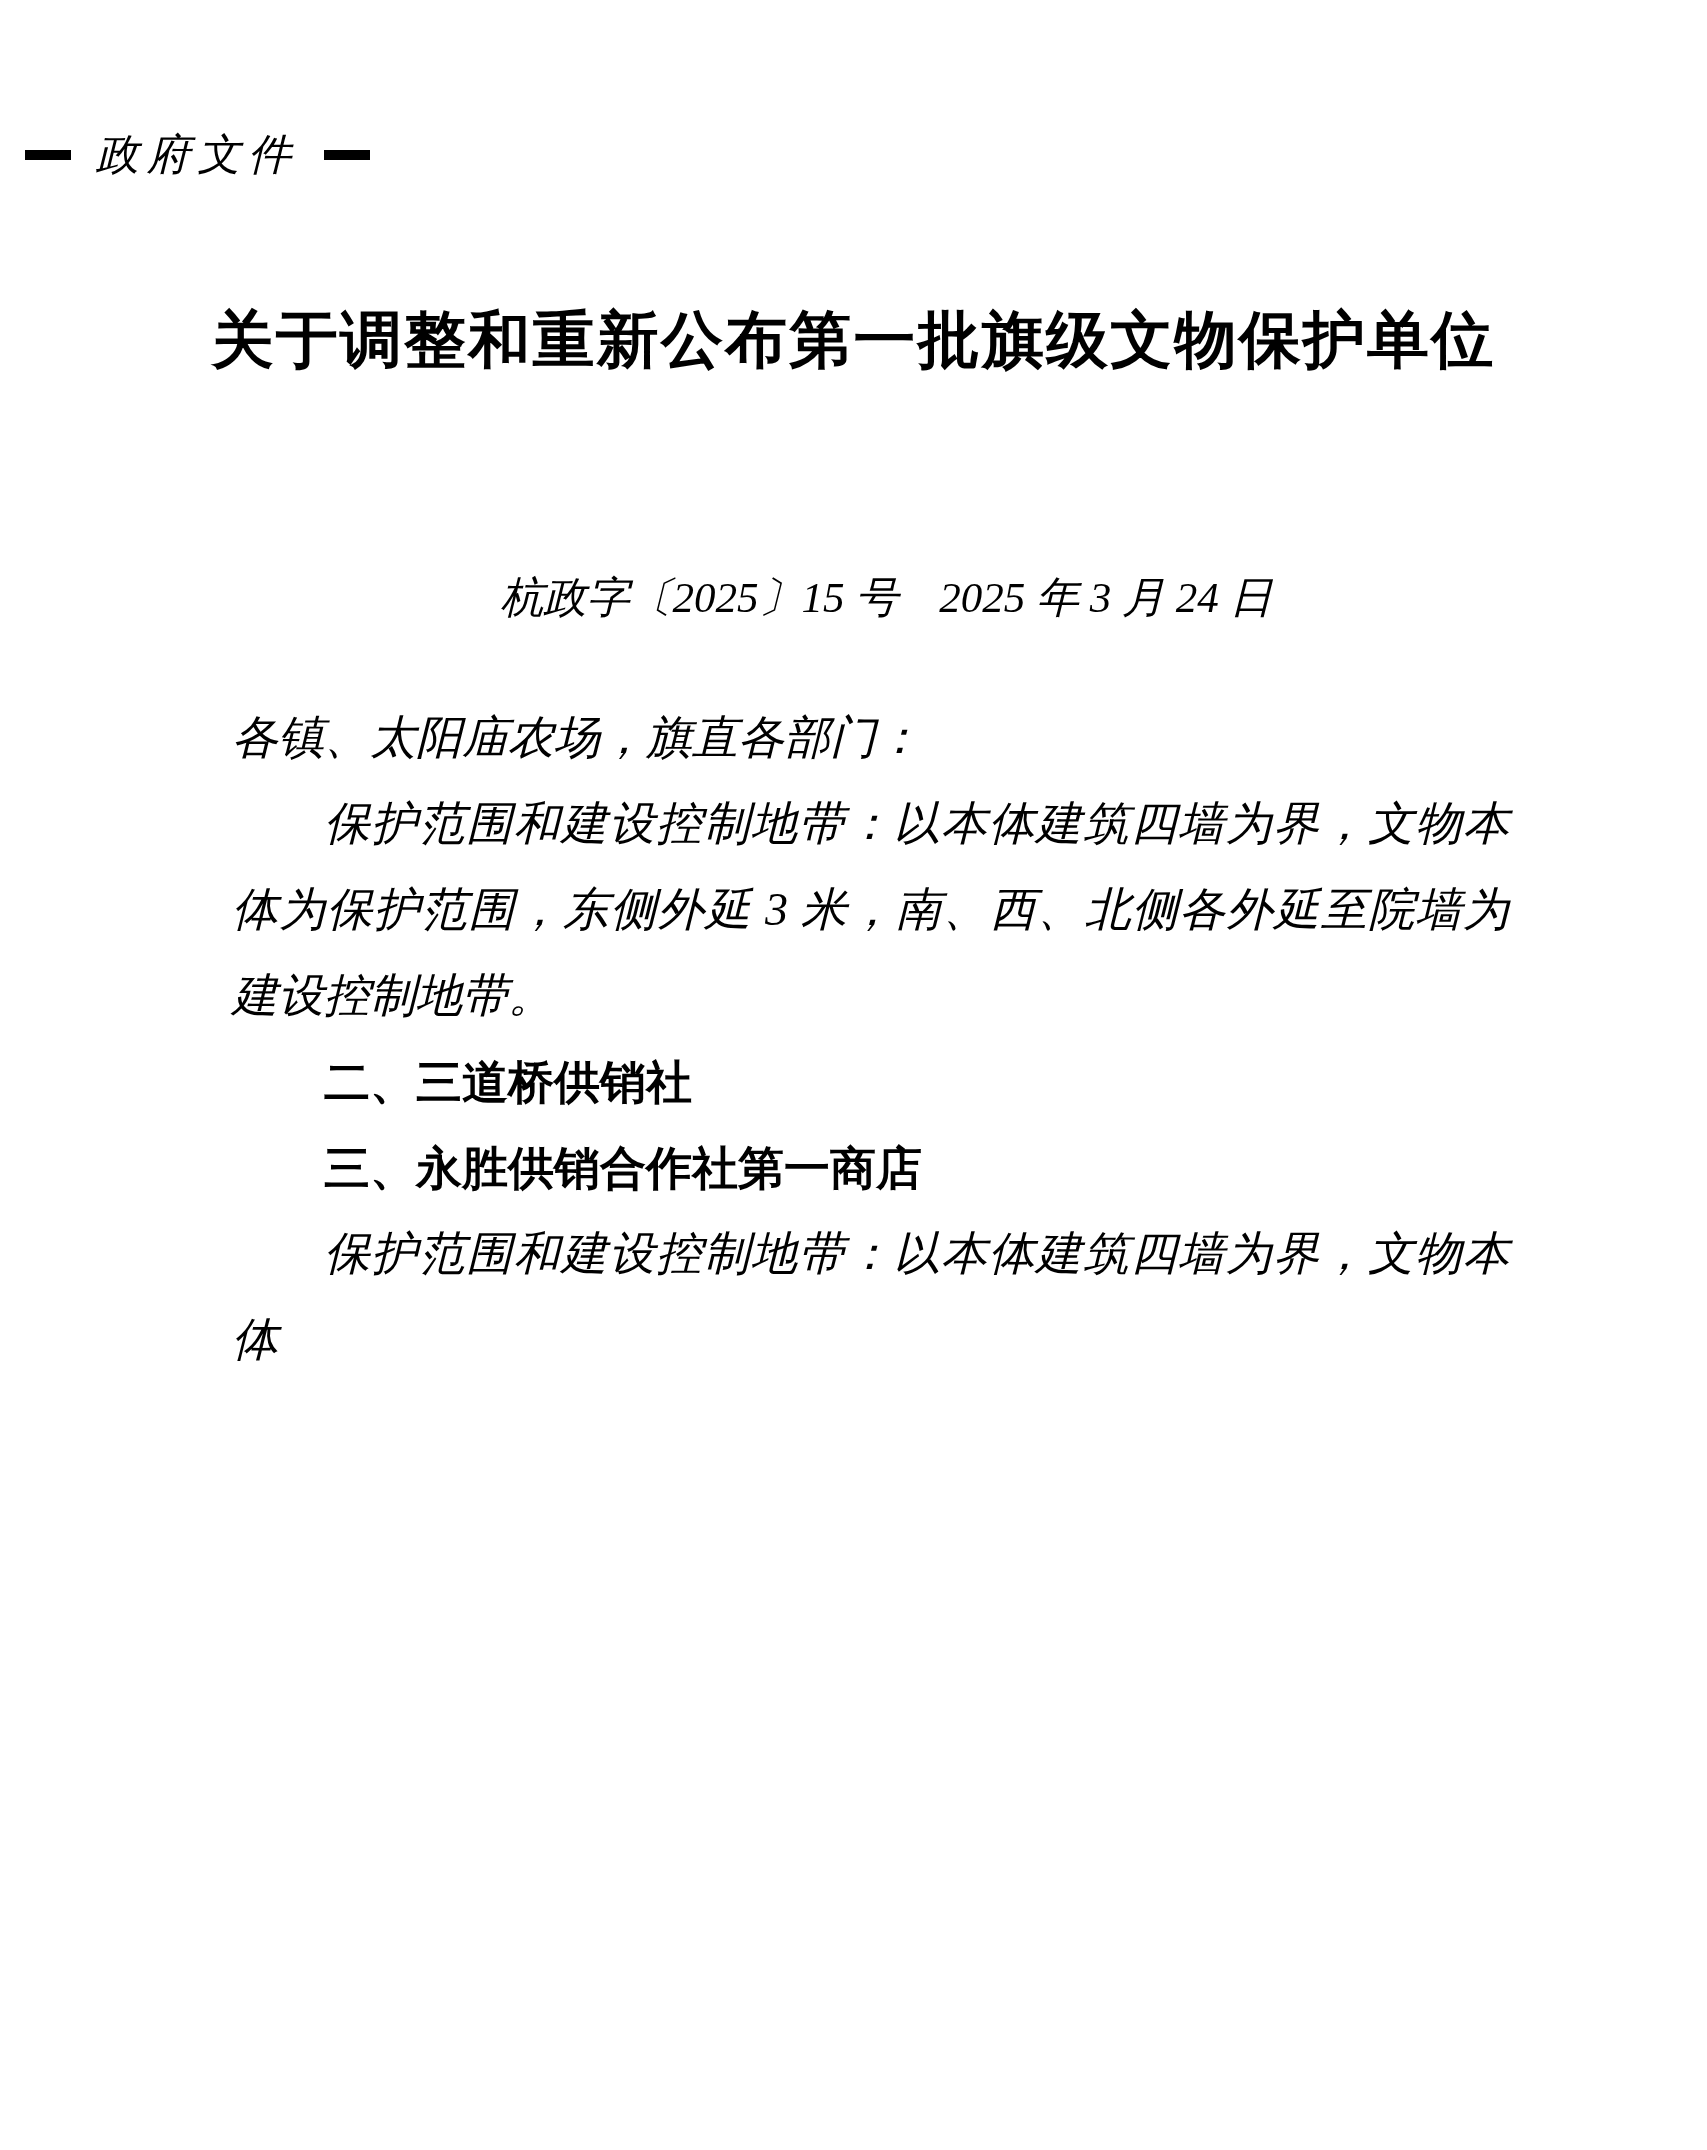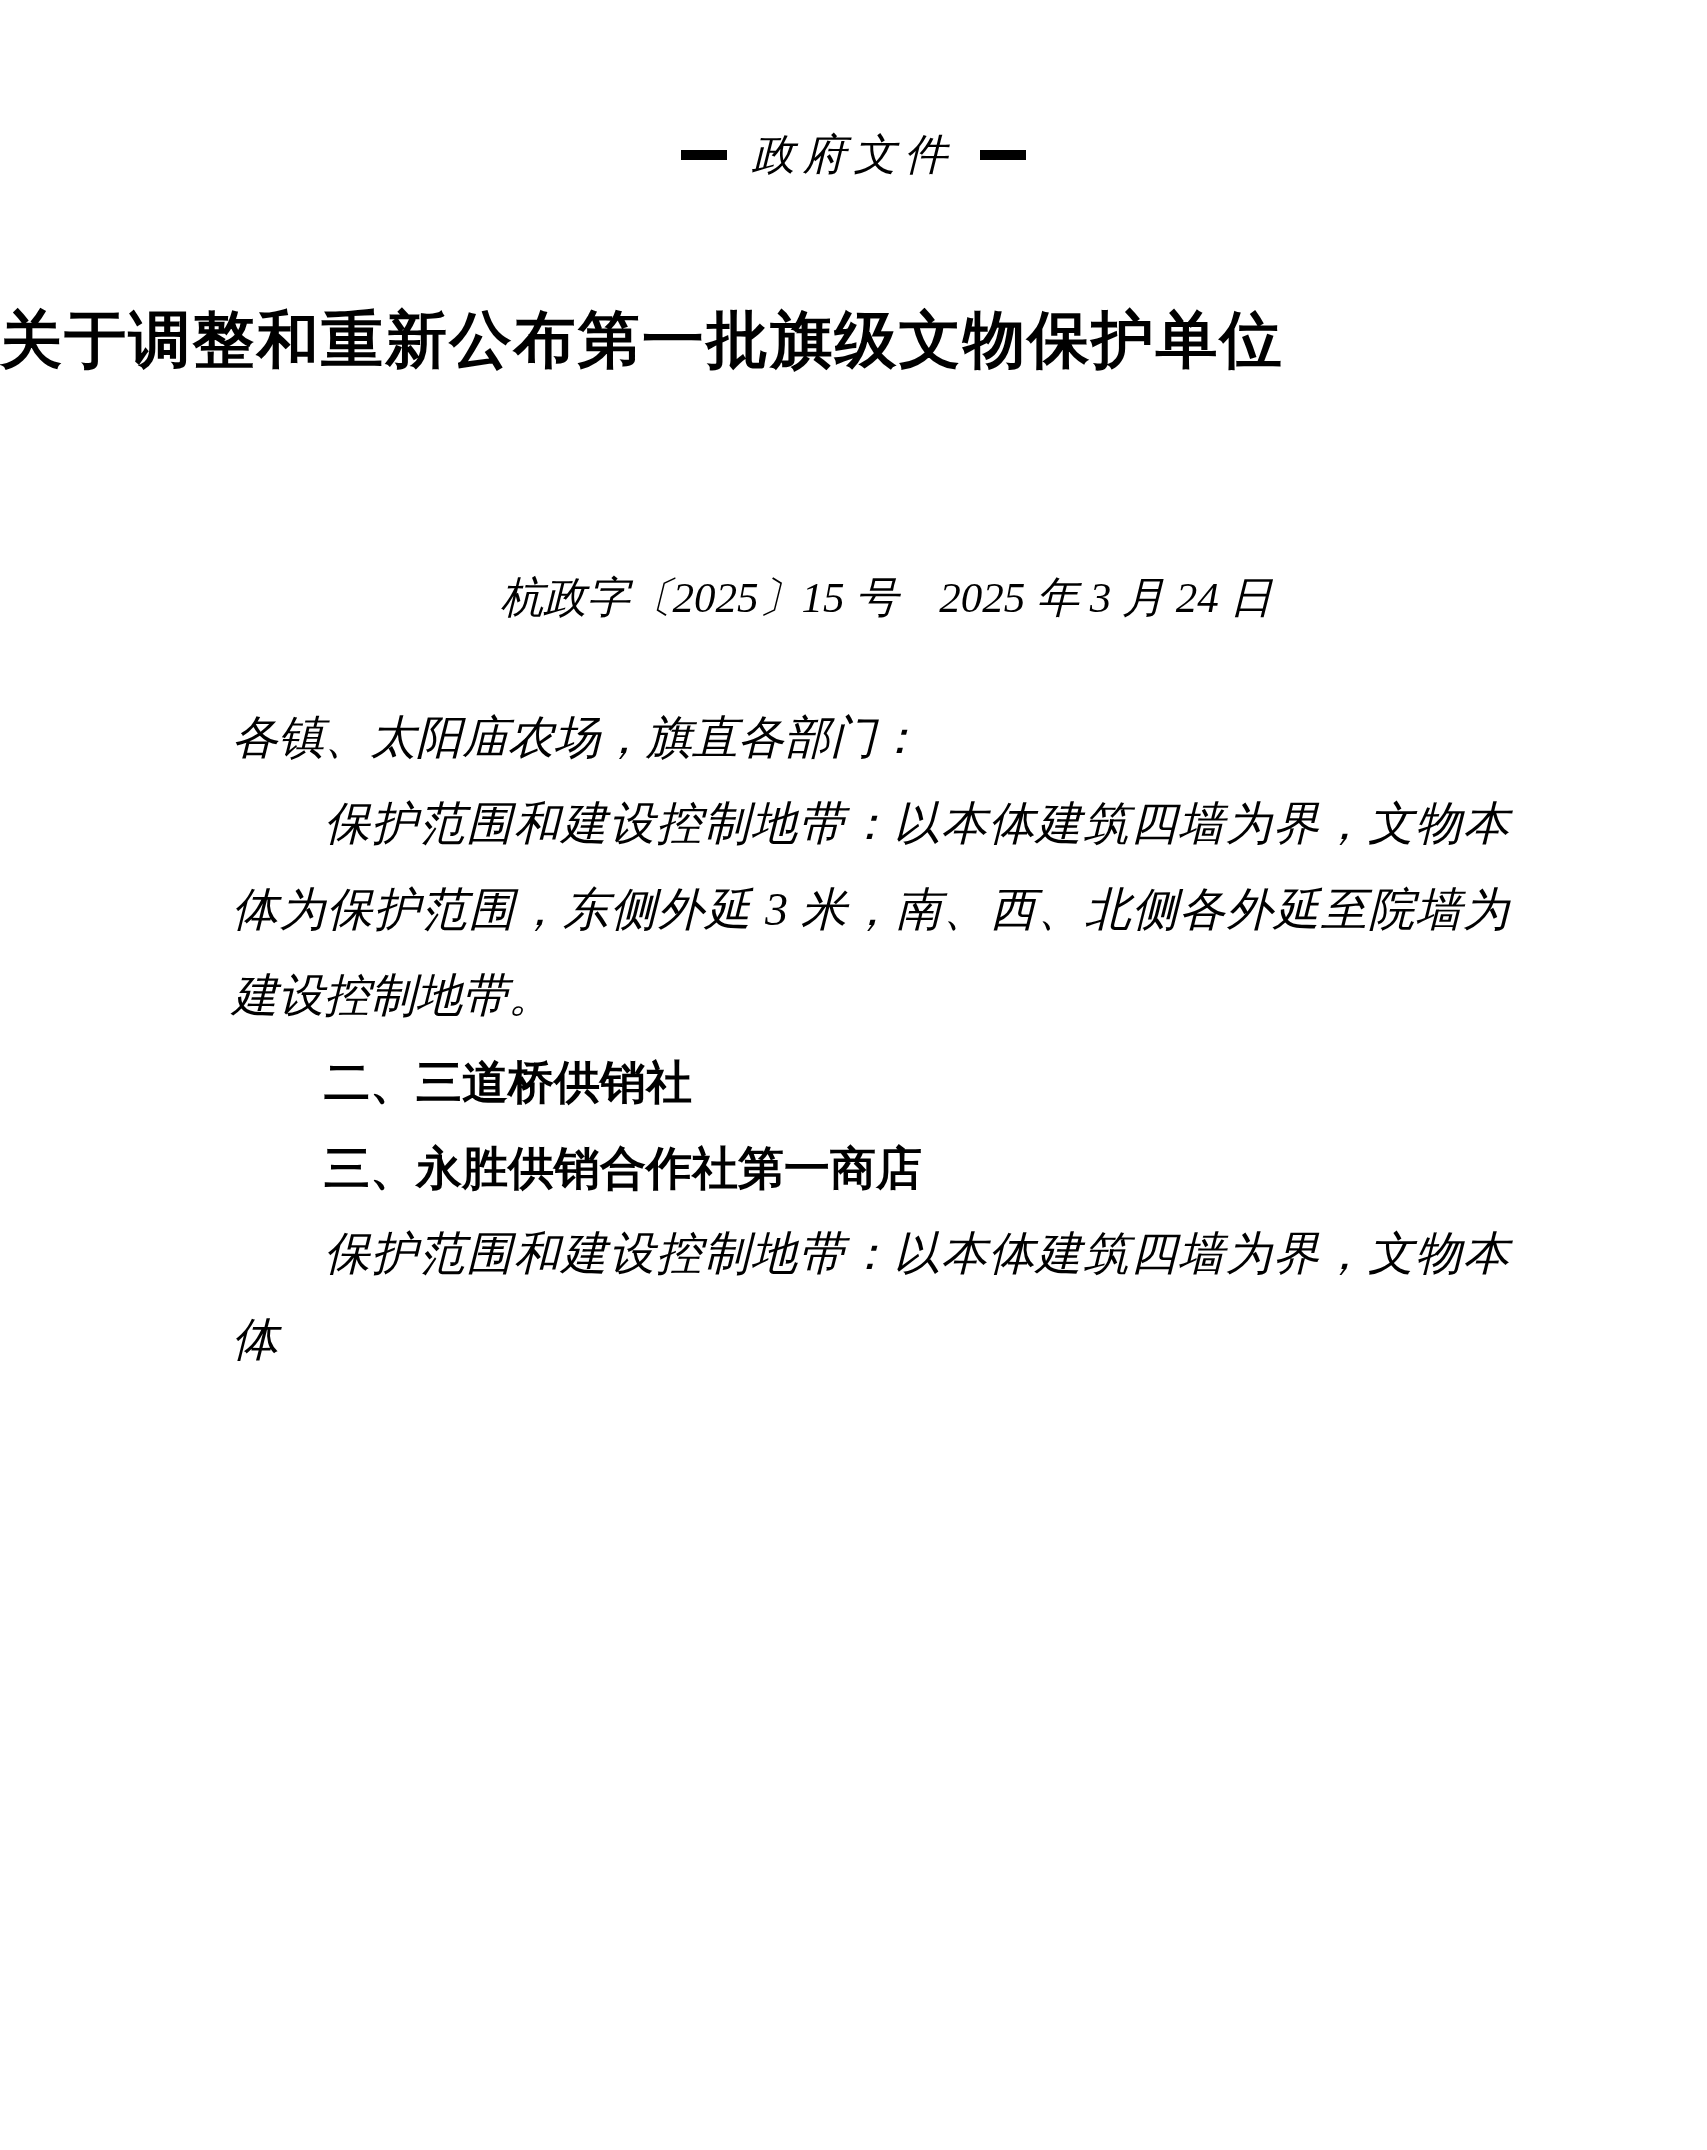--- a/index.html
+++ b/index.html
@@ -16,21 +16,20 @@
     font-family: "Liberation Serif", serif;
     overflow: hidden;
   }
 
   
   .doc-header {
     position: absolute;
     top: 129px;
     left: 0;
     width: 100%;
-    text-align: center;
     white-space: nowrap;
   }
   .doc-header .bar {
     display: inline-block;
     width: 46px;
     height: 9.5px;
     background: #000000;
     vertical-align: middle;
     margin: 0 25px;
   }
@@ -44,20 +43,21 @@
     font-family: "Liberation Serif", serif;
   }
 
   
   .doc-title {
     position: absolute;
     top: 299px;
     left: 0;
     width: 100%;
     margin: 0;
+    text-align: center;
     font-size: 62px;
     line-height: 82px;
     letter-spacing: 2.2px;
     font-weight: bold;
     font-family: "Liberation Serif", serif;
   }
   .title-line { display: block; }
 
   
   .doc-meta {

